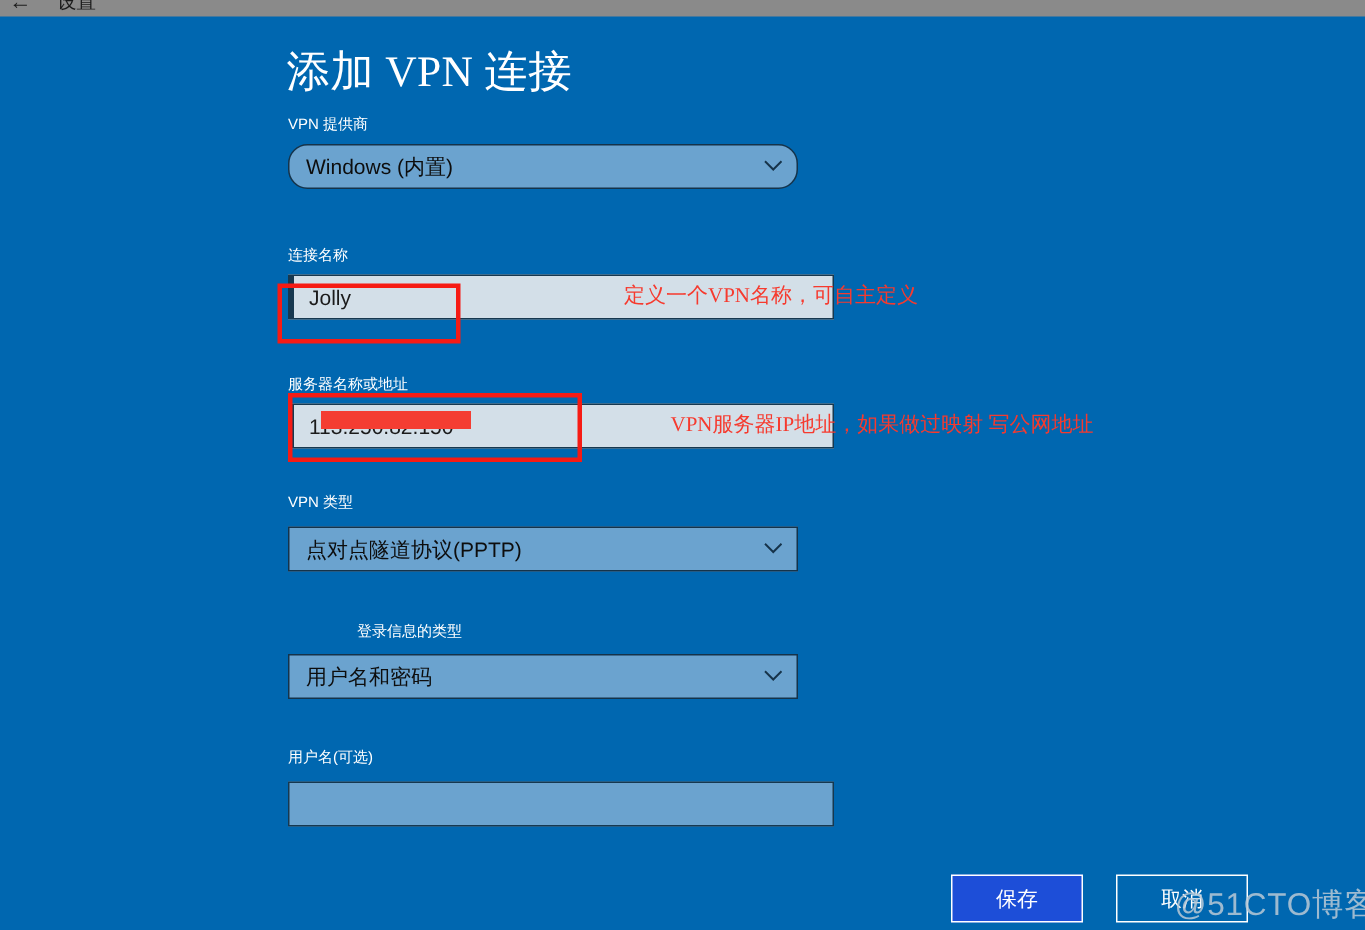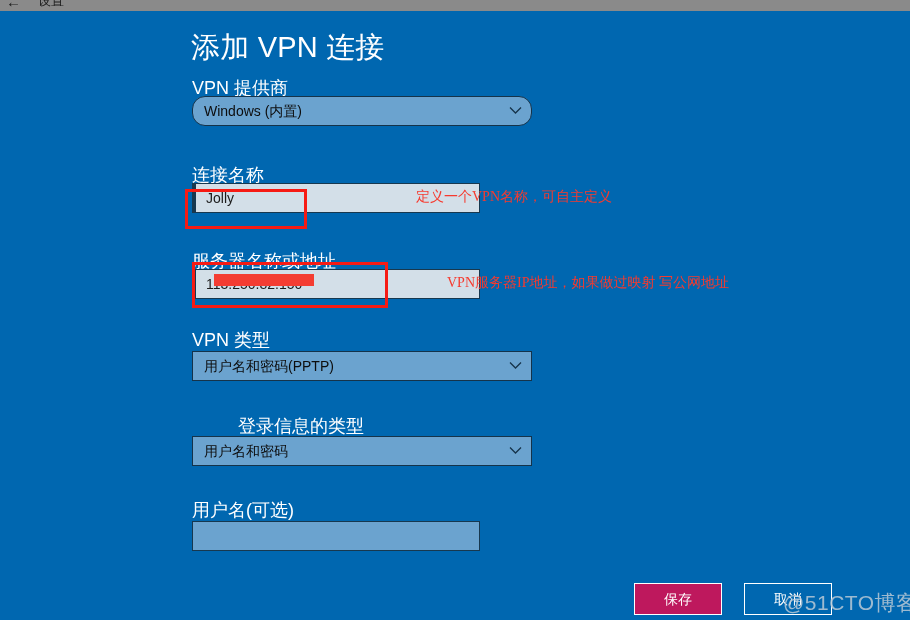--- a/index.html
+++ b/index.html
@@ -61,26 +61,27 @@
 
   .h1 {
     position: absolute;
     left: 191px;
     top: 17px;
     font-size: 29px;
     font-weight: 300;
     color: #ffffff;
     letter-spacing: 0.2px;
     white-space: nowrap;
+    font-family: Liberation Serif, serif;
   }
 
   .field-label {
     position: absolute;
     left: 192px;
-    font-size: 18px;
+    font-size: 10px;
     color: #ffffff;
     white-space: nowrap;
   }
 
   
   .combo {
     position: absolute;
     left: 192px;
     width: 340px;
     height: 30px;
@@ -104,21 +105,21 @@
     top: 9px;
     width: 13px;
     height: 9px;
   }
   .combo .chev svg { display: block; }
 
   
   .textbox {
     position: absolute;
     left: 192px;
-    width: 288px;
+    width: 364px;
     height: 30px;
     background: #d3dfe8;
     border: 1px solid #17384f;
     border-left: 4px solid #17384f;
     box-sizing: border-box;
   }
   .textbox .tb-text {
     position: absolute;
     left: 10px;
     top: 0;
@@ -162,21 +163,21 @@
     color: #ffffff;
     font-size: 14px;
     text-align: center;
     line-height: 30px;
     white-space: nowrap;
   }
   #btn-save {
     left: 634px;
     top: 572px;
     width: 88px;
-    background: #be185d;
+    background: #1d4ed8;
   }
   #btn-cancel {
     left: 744px;
     top: 572px;
     width: 88px;
     background: transparent;
   }
 
   #watermark {
     position: absolute;
@@ -226,21 +227,21 @@
     <div class="field-label" style="top:238px;">服务器名称或地址</div>
     <div class="textbox" style="top:258px;" title="113.250.82.150">
       <div class="tb-text">113.250.82.150</div>
     </div>
     <div class="redact" style="left:214px; top:263px; width:100px; height:12px;"></div>
     <div class="redbox" style="left:192px; top:251px; width:196px; height:46px;"></div>
     <div class="annot" style="left:447px; top:263px;">VPN服务器IP地址，如果做过映射 写公网地址</div>
 
     <div class="field-label" style="top:317px;">VPN 类型</div>
     <div class="combo" style="top:340px;">
-      <div class="combo-text">用户名和密码(PPTP)</div>
+      <div class="combo-text">点对点隧道协议(PPTP)</div>
       <div class="chev">
         <svg width="13" height="9" viewBox="0 0 13 9">
             <path d="M1 1.5 L6.5 7 L12 1.5" fill="none" stroke="#16334a" stroke-width="1.3"></path>
           </svg>
       </div>
     </div>
 
     <div class="field-label" style="top:403px;margin-left:46px;">登录信息的类型</div>
     <div class="combo" style="top:425px;">
       <div class="combo-text">用户名和密码</div>

